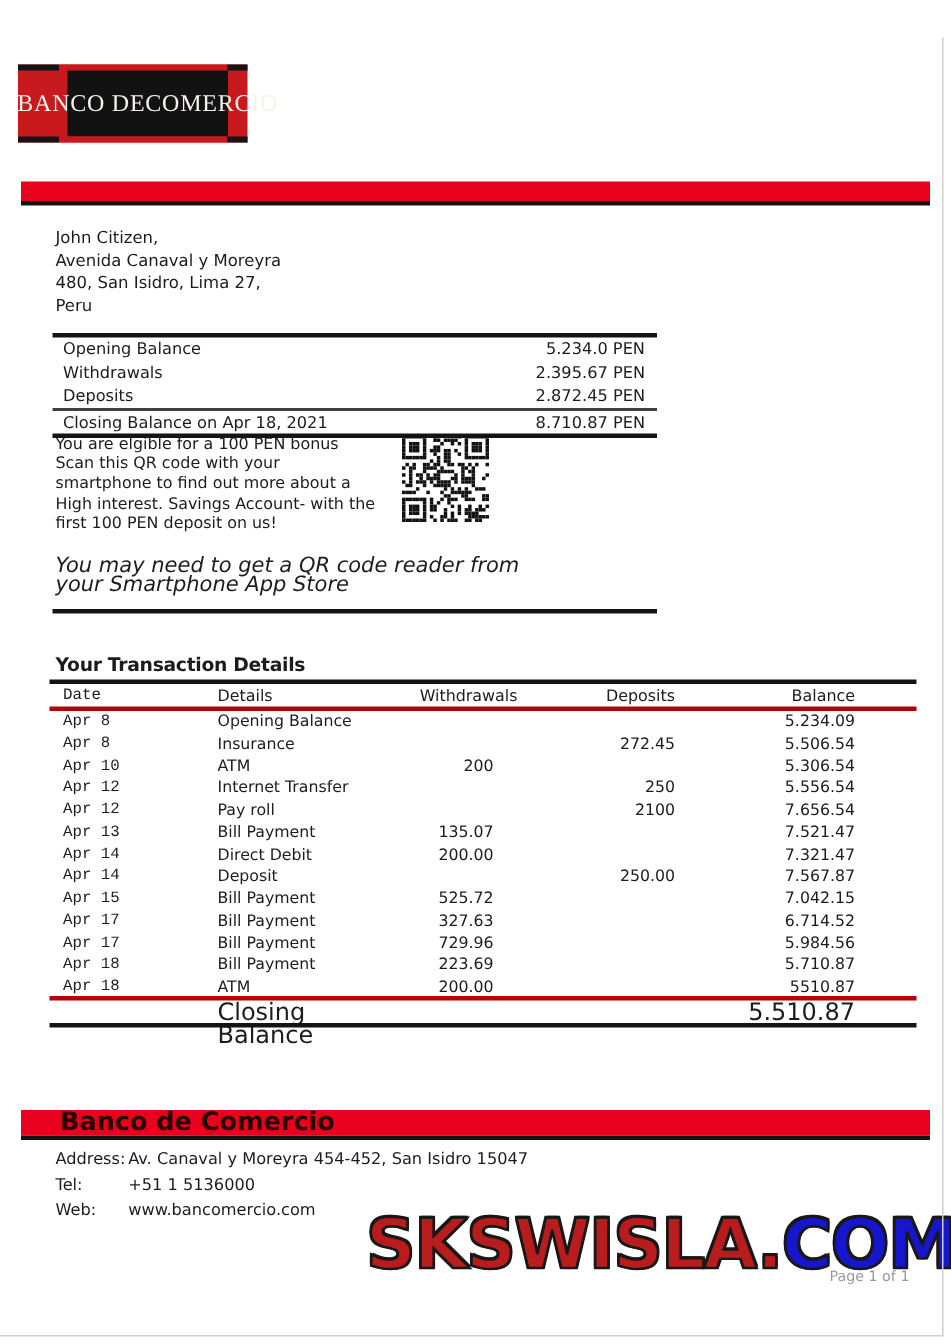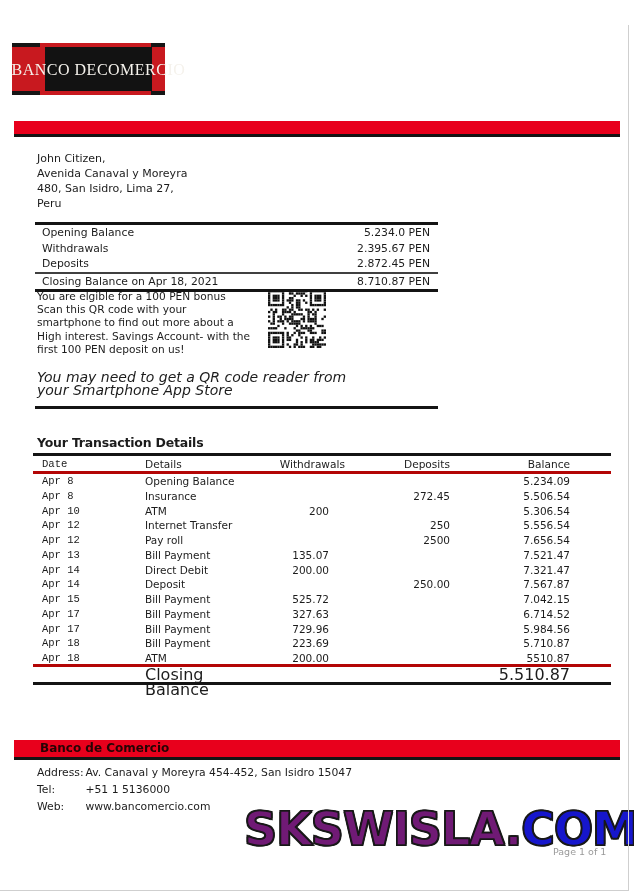--- a/index.html
+++ b/index.html
@@ -52,30 +52,30 @@
   .c-wd{width:100px;text-align:right;box-sizing:border-box;}
   .c-dep{width:107px;text-align:right;padding-right:2px;box-sizing:border-box;}
   .c-bal{width:159px;text-align:right;padding-right:41px;box-sizing:border-box;}
   .txn-row .c-wd{padding-right:16px;}
   .txn-closing-redline{left:33px;top:664px;width:578px;height:3px;background:#b30505;}
   .txn-closing{left:33px;top:667px;width:578px;display:flex;font-size:16px;line-height:15px;}
   .txn-bottomline{left:33px;top:682px;width:578px;height:3px;background:#141414;}
 
   
   .footer-bar{left:14px;top:740px;width:606px;height:17px;background:#e8001c;}
-  .footer-bar .name{position:absolute;left:26px;top:0;line-height:17px;font-size:12px;font-weight:700;color:#260404;}
+  .footer-bar .name{position:absolute;left:26px;top:0;line-height:17px;font-size:17px;font-weight:700;color:#260404;}
   .footer-blackline{left:14px;top:757px;width:606px;height:3px;background:#141414;}
   .contacts{left:37px;top:764px;font-size:10.8px;line-height:17px;}
   .contact-row .clbl{display:inline-block;width:45px;}
   .contact-row .cval{display:inline-block;}
 
   
   .watermark{left:244px;top:802px;font-size:46px;font-weight:700;letter-spacing:-1px;white-space:nowrap;
     font-family:"DejaVu Sans",sans-serif;}
-  .wm-red{color:#701a75;-webkit-text-stroke:1.6px #181818;
+  .wm-red{color:#b91c1c;-webkit-text-stroke:1.6px #181818;
     text-shadow:1px 1px 0 #181818,-1px -1px 0 #181818,1px -1px 0 #181818,-1px 1px 0 #181818;margin-top:32px;}
   .wm-blue{color:#1616cc;-webkit-text-stroke:1.6px #181818;
     text-shadow:1px 1px 0 #181818,-1px -1px 0 #181818,1px -1px 0 #181818,-1px 1px 0 #181818;}
   .page-label{left:553px;top:846px;font-size:9.5px;color:#9a9a9a;}
 
   
   .edge-right{left:628px;top:25px;width:1px;height:866px;background:#cfcfcf;}
   .edge-bottom{left:0px;top:890px;width:629px;height:1px;background:#cfcfcf;}
 </style>
 </head>
@@ -467,21 +467,21 @@
       <span class="c-details">Internet Transfer</span>
       <span class="c-wd"></span>
       <span class="c-dep">250</span>
       <span class="c-bal">5.556.54</span>
     </div>
 
     <div class="txn-row">
       <span class="c-date">Apr 12</span>
       <span class="c-details">Pay roll</span>
       <span class="c-wd"></span>
-      <span class="c-dep">2500</span>
+      <span class="c-dep">2100</span>
       <span class="c-bal">7.656.54</span>
     </div>
 
     <div class="txn-row">
       <span class="c-date">Apr 13</span>
       <span class="c-details">Bill Payment</span>
       <span class="c-wd">135.07</span>
       <span class="c-dep"></span>
       <span class="c-bal">7.521.47</span>
     </div>

